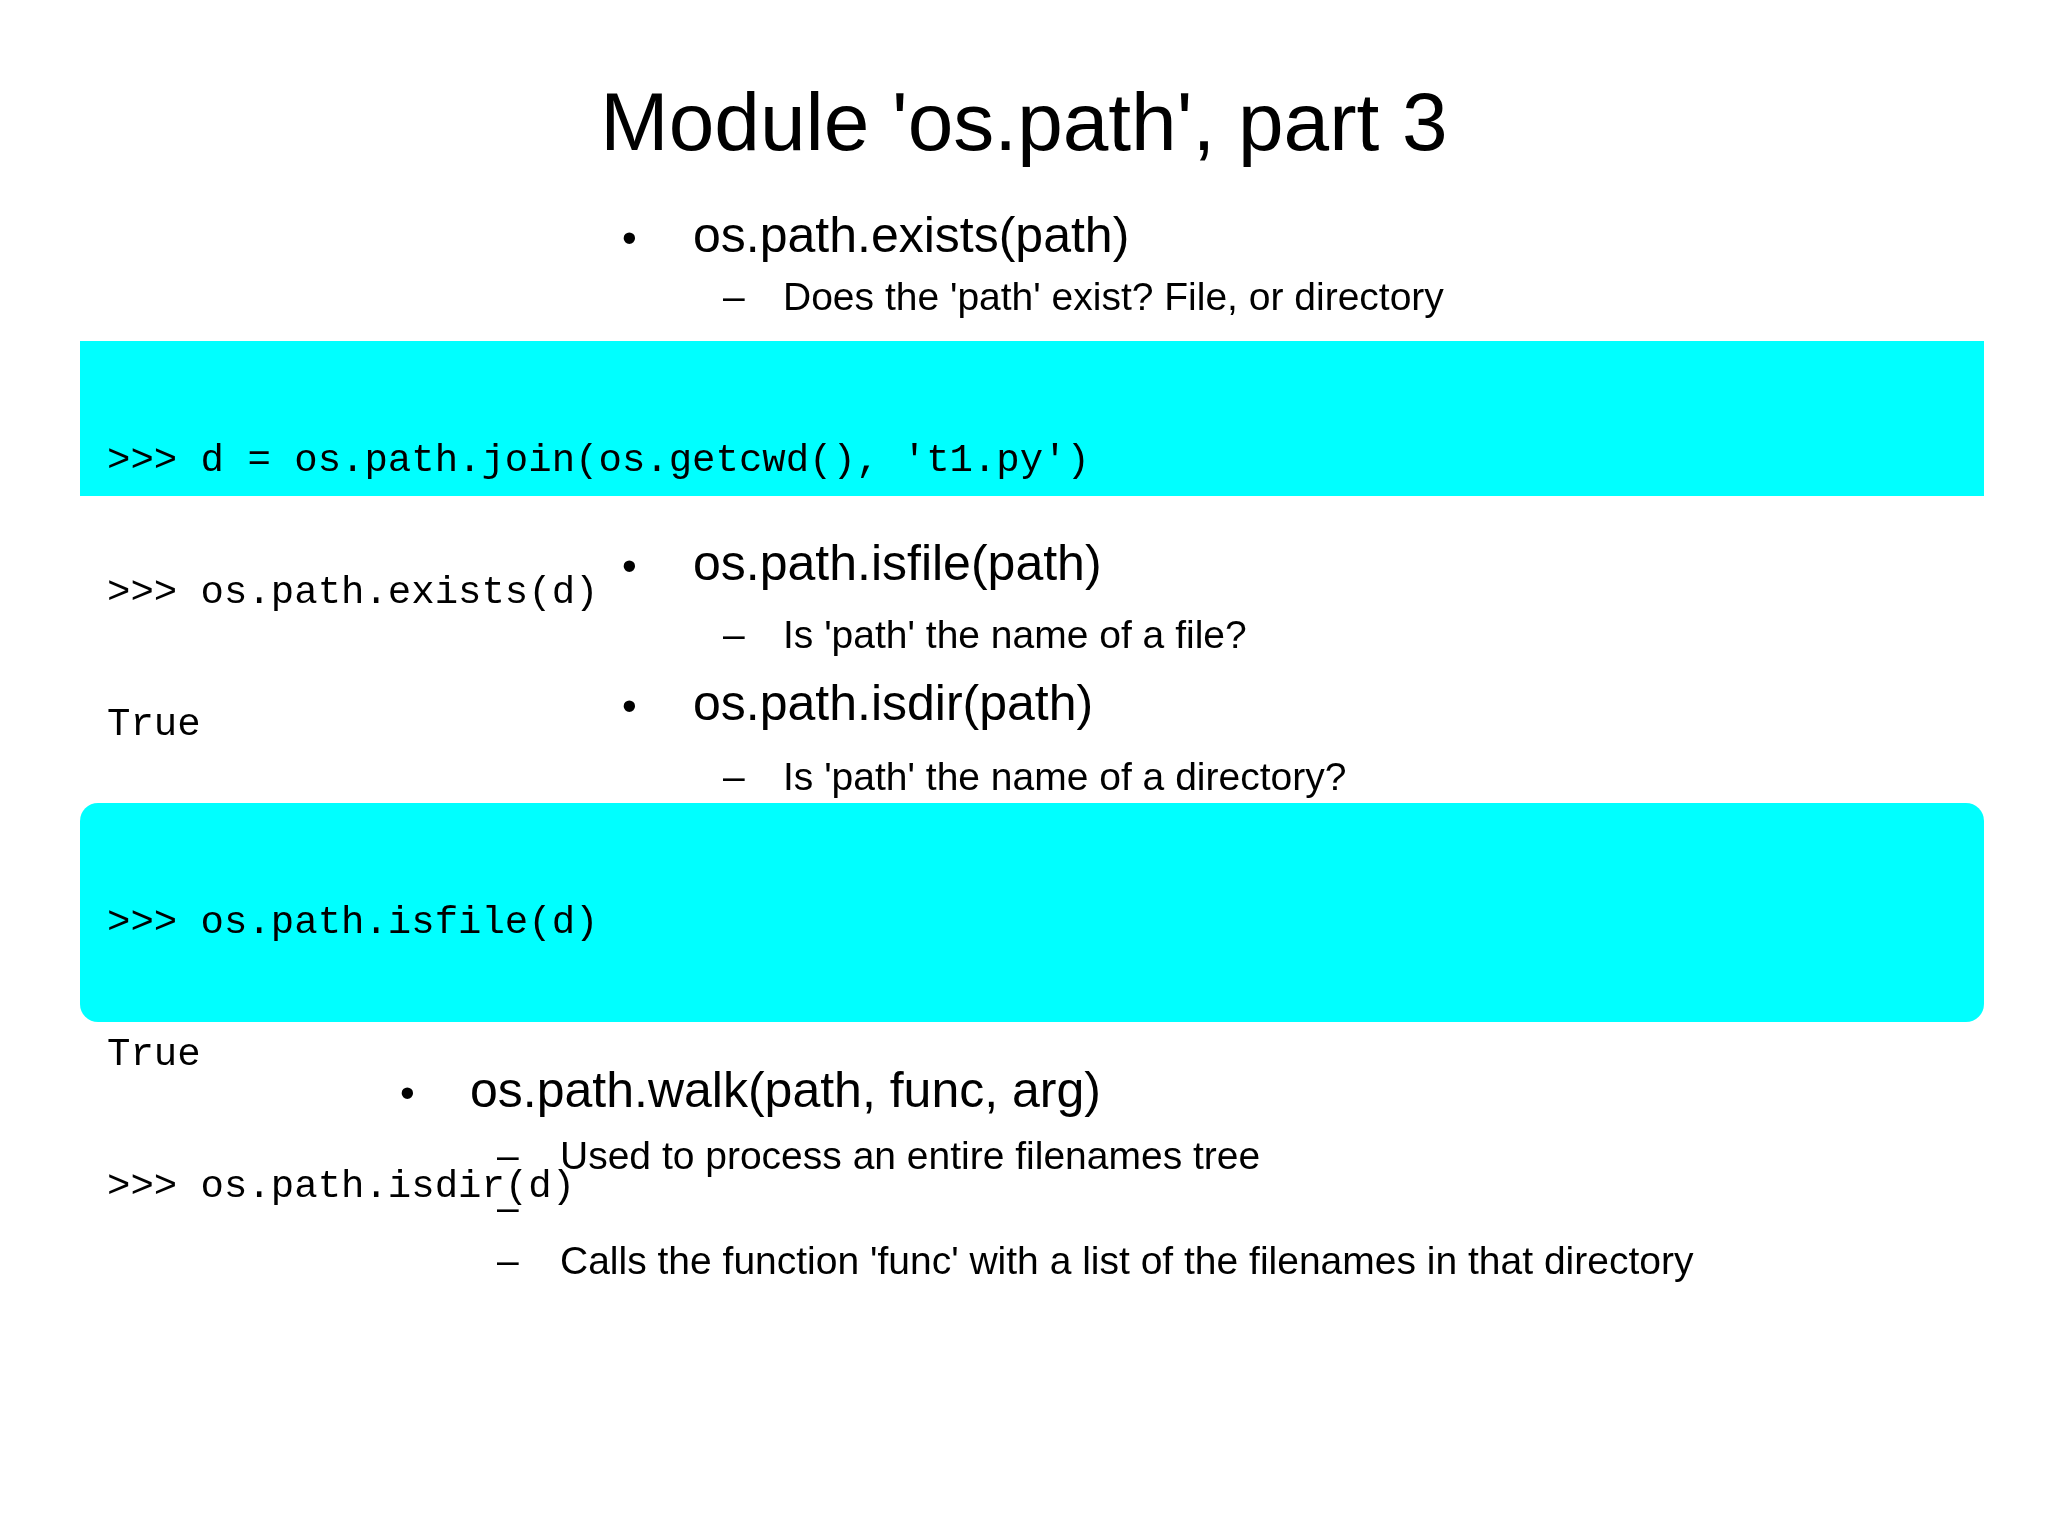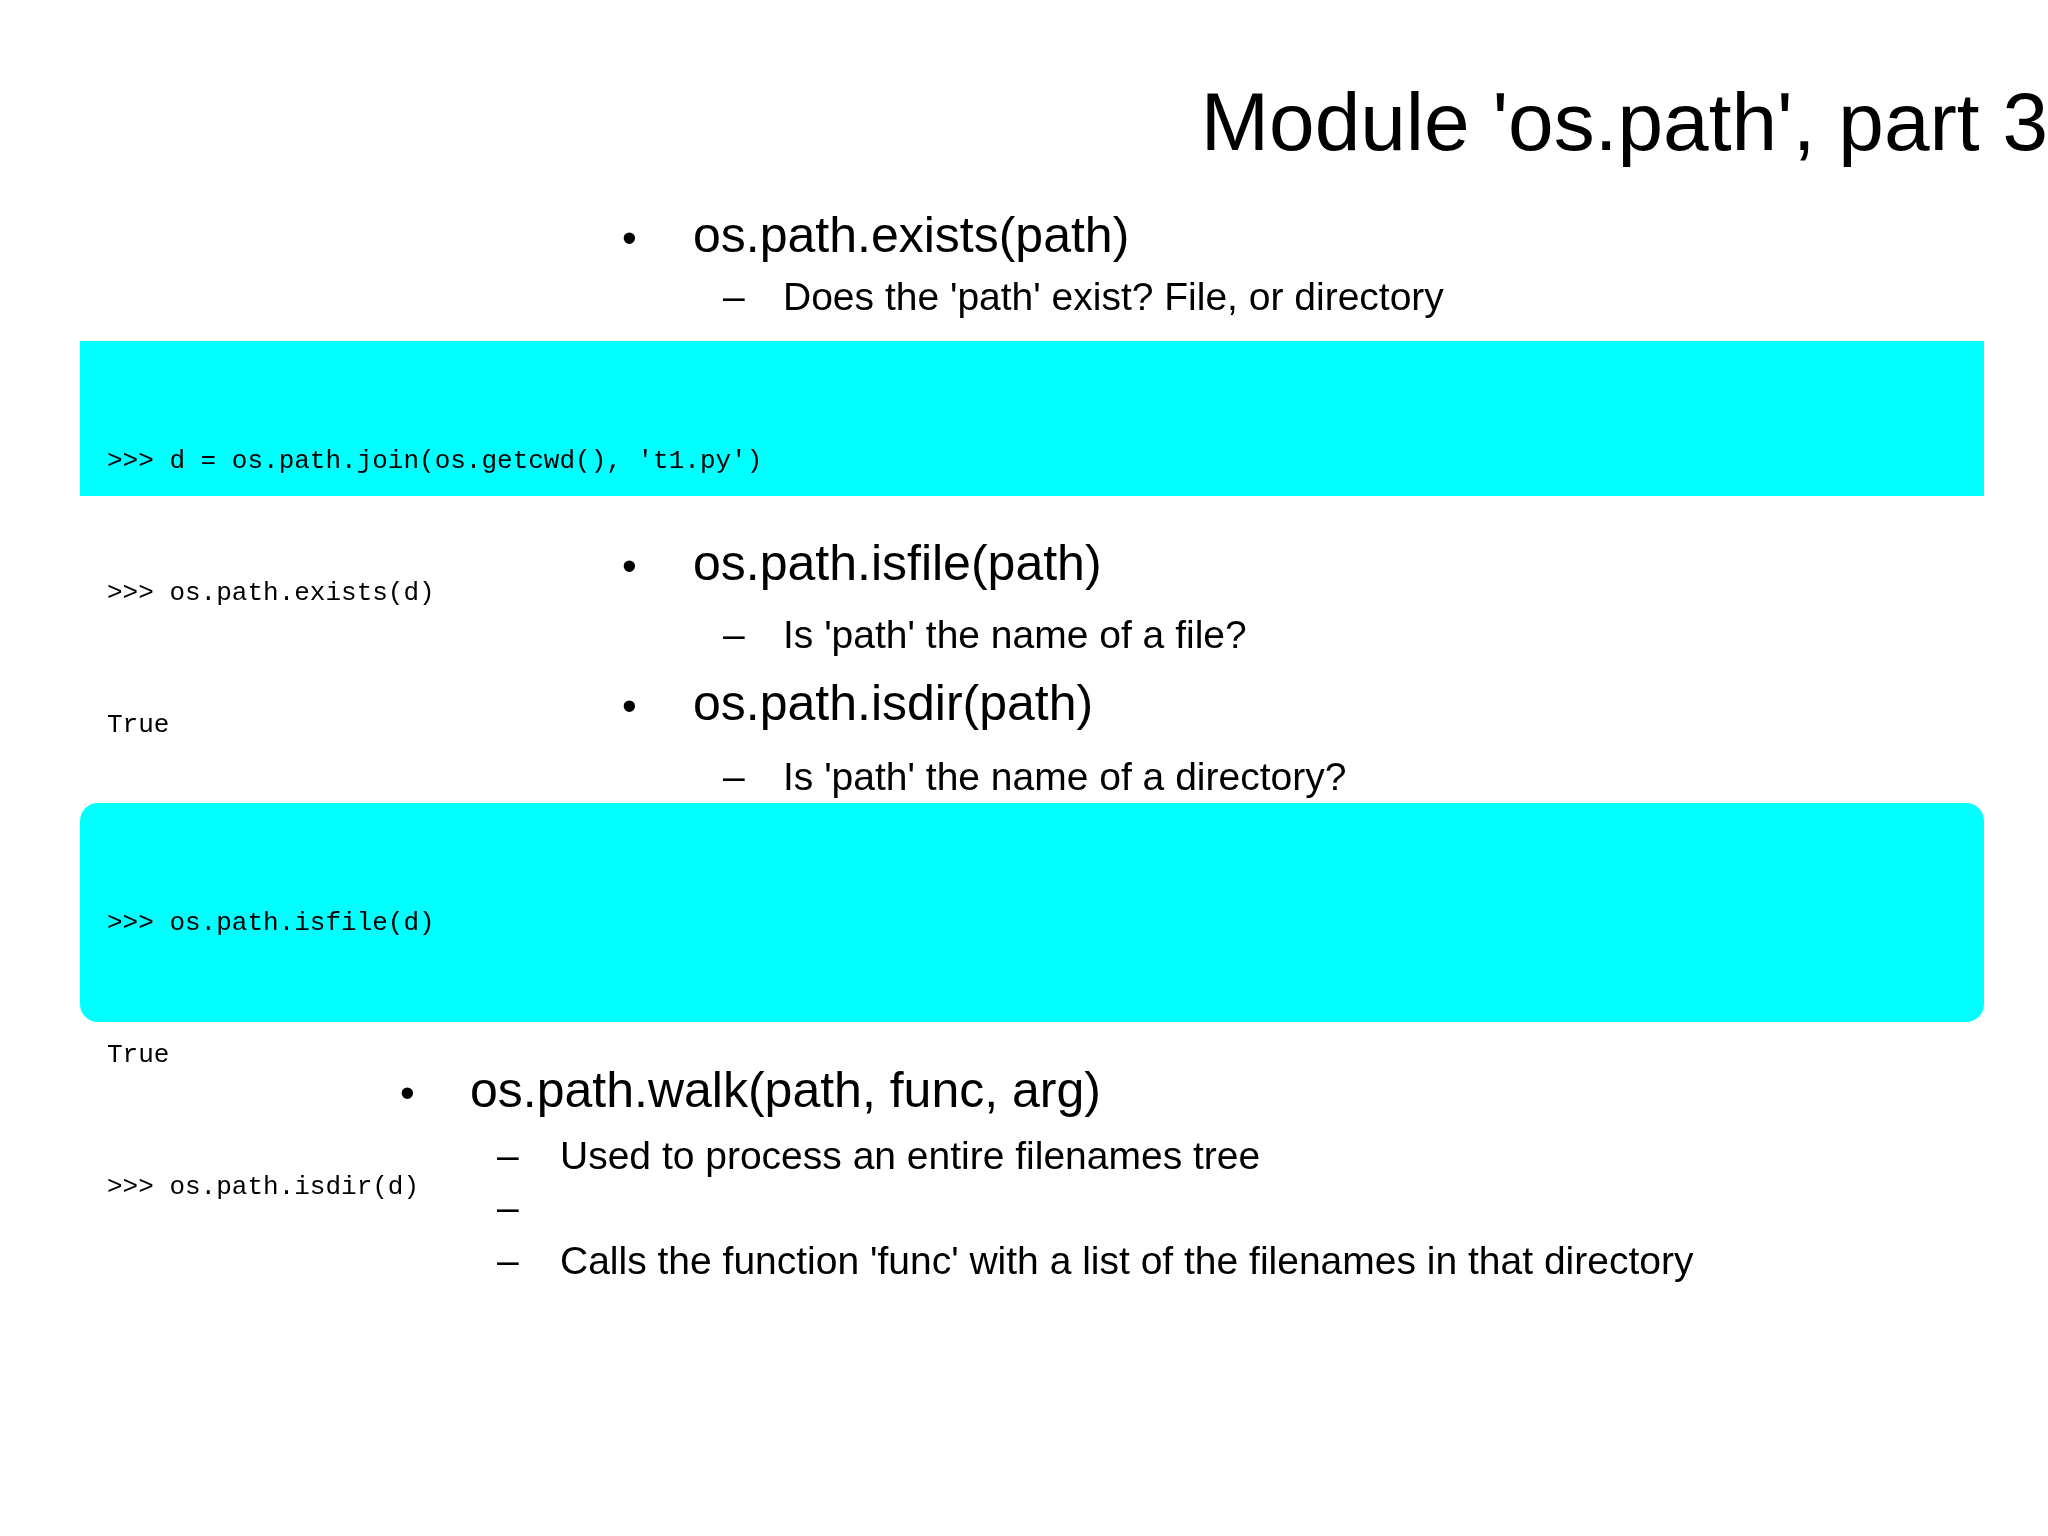--- a/index.html
+++ b/index.html
@@ -12,21 +12,21 @@
     position: relative;
     width: 2048px;
     height: 1536px;
     overflow: hidden;
   }
   .title {
     position: absolute;
     top: 72px;
     left: 0;
     width: 100%;
-    text-align: right;
+    text-align: center;
     font-size: 82px;
     line-height: 100px;
     white-space: nowrap;
   }
   .section {
     position: absolute;
     left: 0;
     width: 100%;
   }
   #sec-exists { top: 205px; }
@@ -59,21 +59,21 @@
   .mt9  { margin-top: 9px; }
   .mt4  { margin-top: 4px; }
 
   .codeblock {
     position: absolute;
     left: 80px;
     width: 1904px;
     box-sizing: border-box;
     padding: 10px 0 0 27px;
     font-family: "Liberation Mono", "DejaVu Sans Mono", monospace;
-    font-size: 26px;
+    font-size: 39px;
     line-height: 44px;
     white-space: pre;
   }
   #code-block-1 { top: 341px; height: 155px; }
   #code-block-2 { top: 803px; height: 219px; border-radius: 18px; }
 </style>
 </head>
 <body>
 
 <div class="slide" style="background-color: rgb(255, 255, 255); color: rgb(0, 0, 0);">

